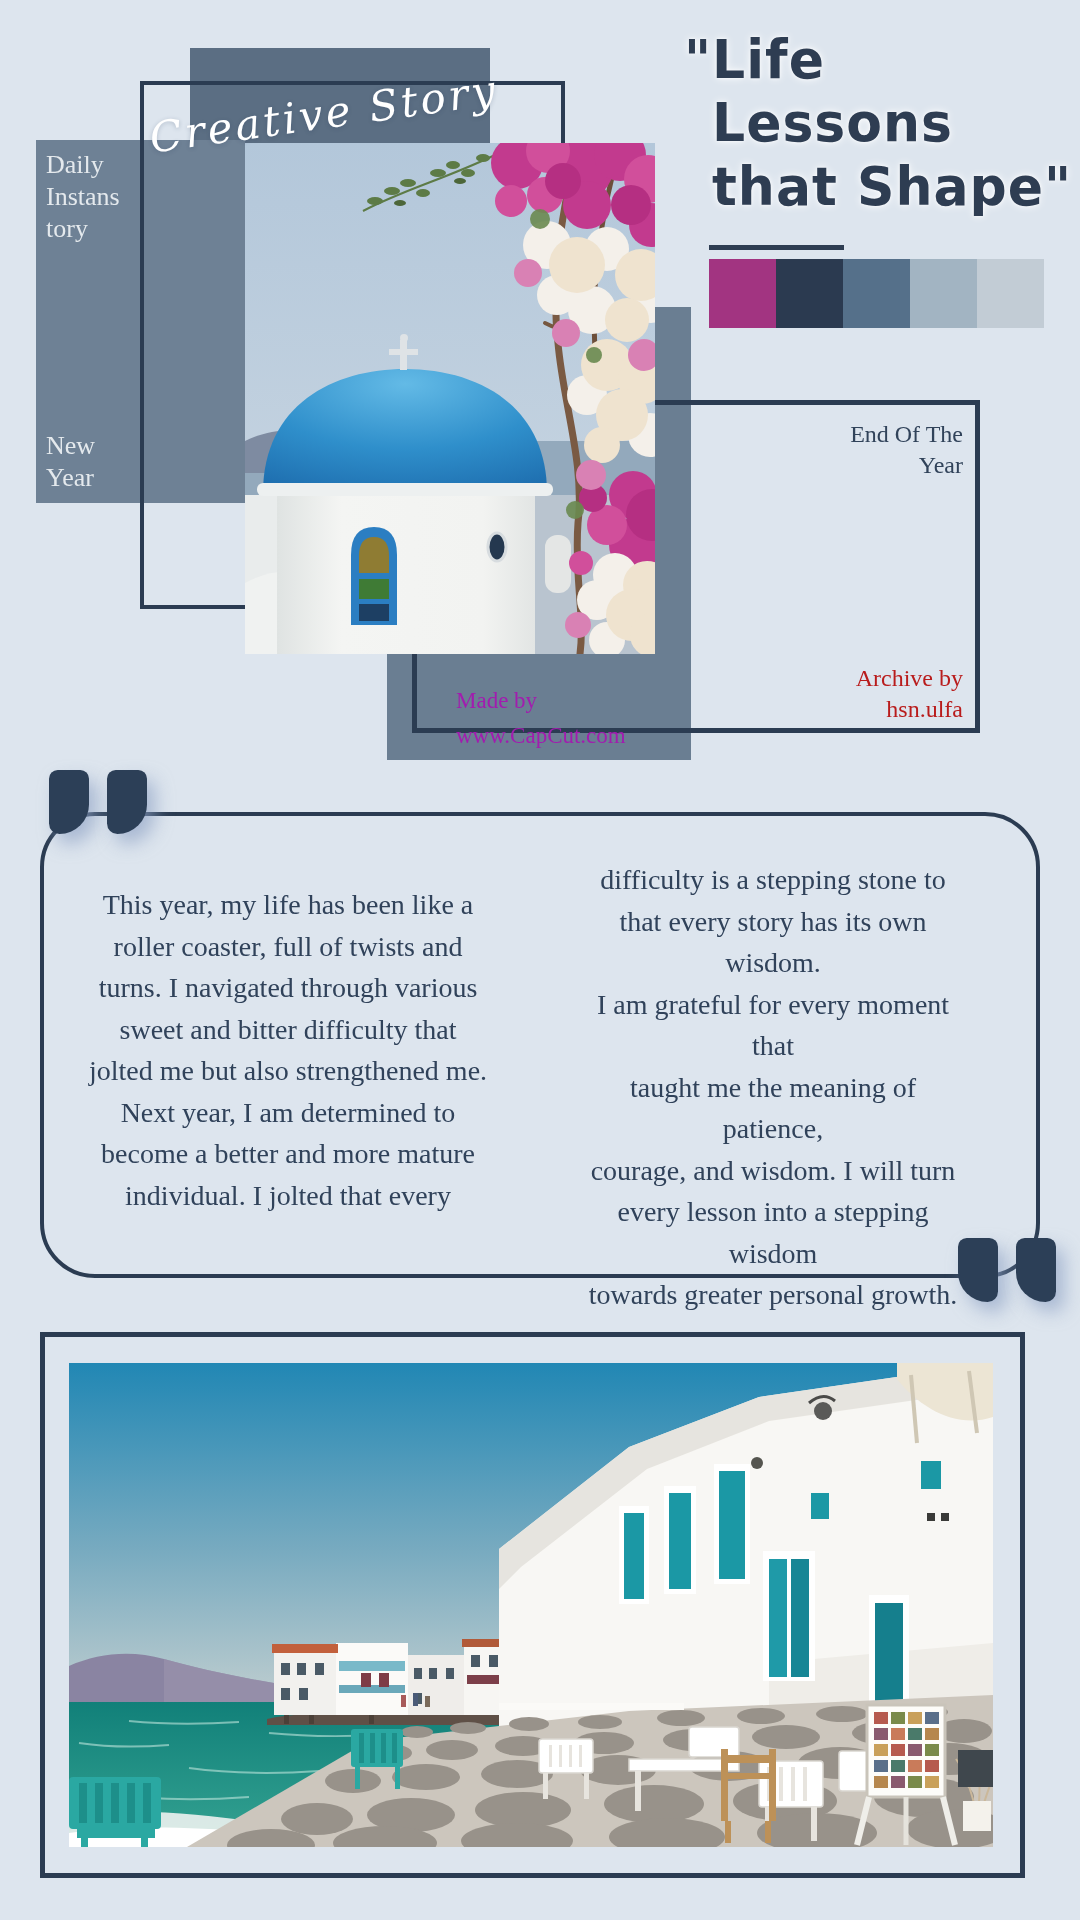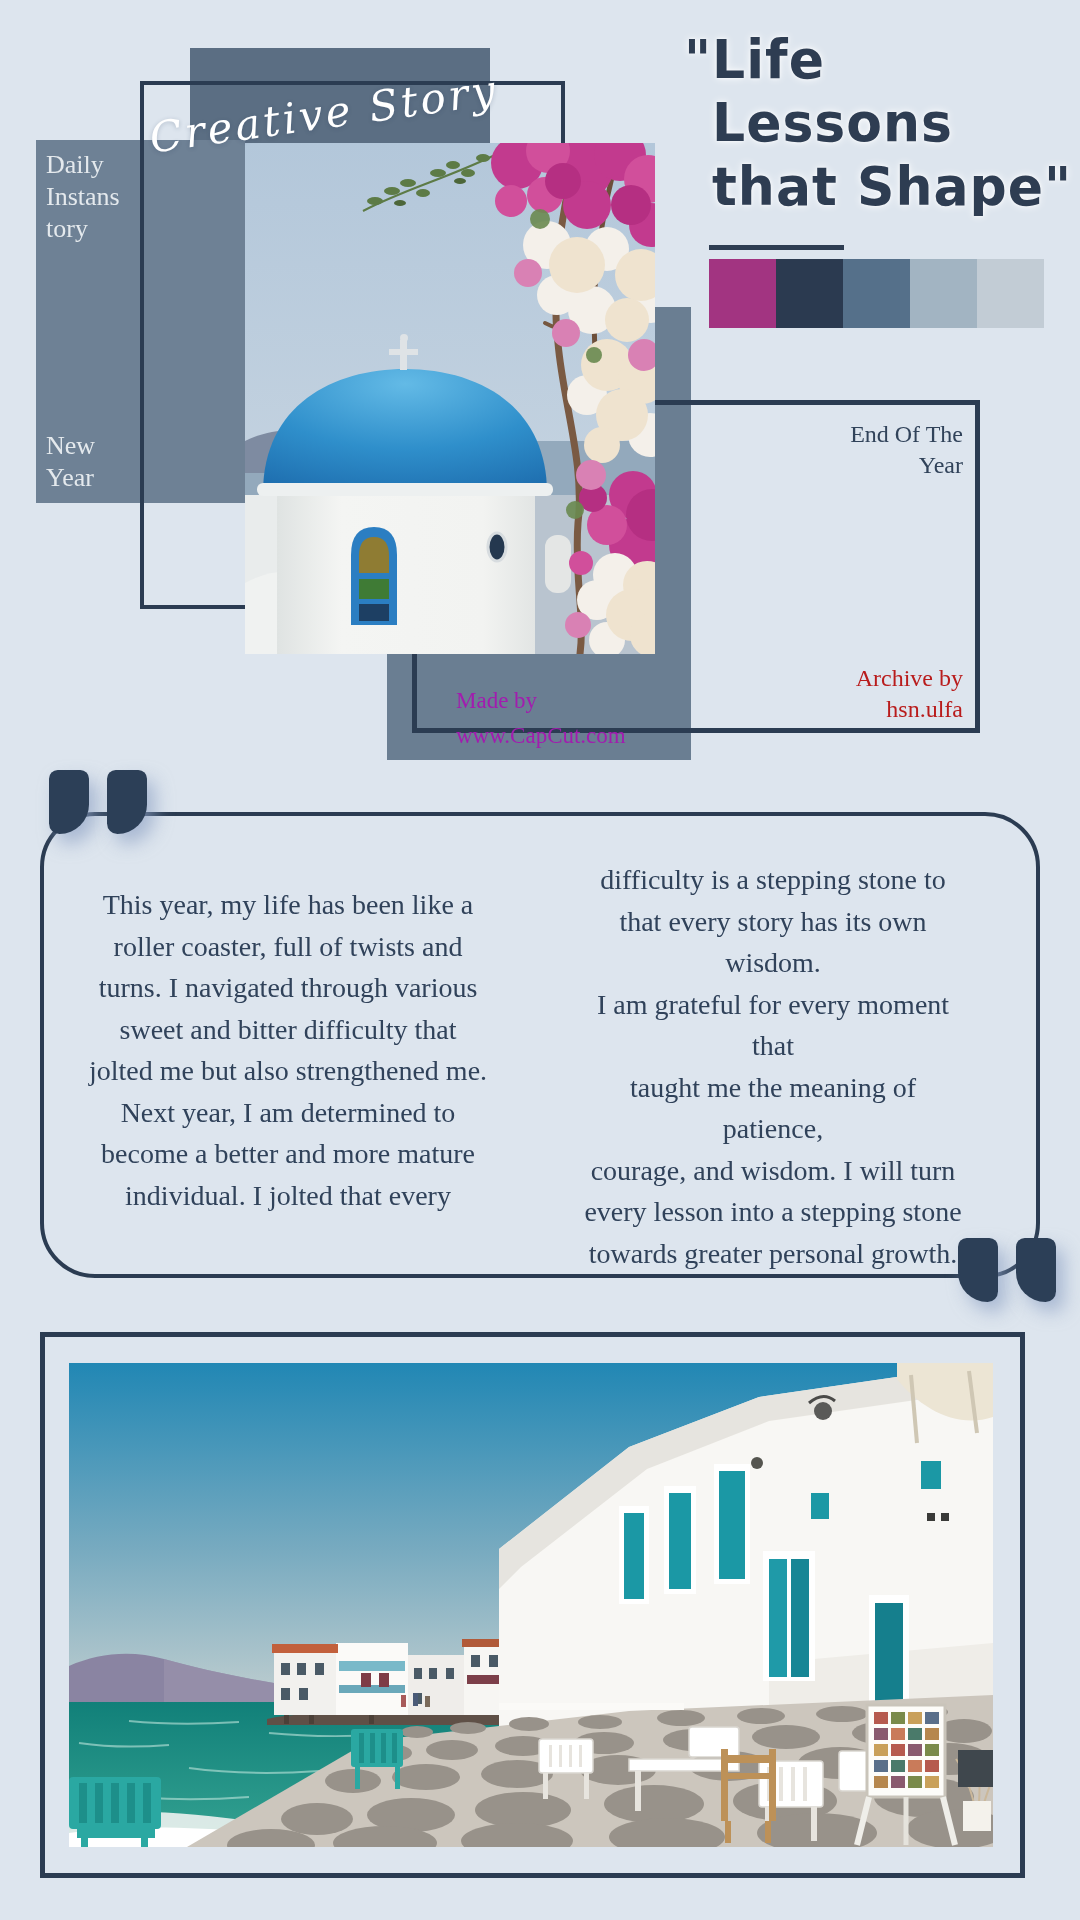--- a/index.html
+++ b/index.html
@@ -267,21 +267,21 @@
     <div>Next year, I am determined to</div>
     <div>become a better and more mature</div>
     <div>individual. I jolted that every</div>
   </div>
   <div class="abs quote-col quote-right">
     <div>difficulty is a stepping stone to</div>
     <div>that every story has its own wisdom.</div>
     <div>I am grateful for every moment that</div>
     <div>taught me the meaning of patience,</div>
     <div>courage, and wisdom. I will turn</div>
-    <div>every lesson into a stepping stone</div>
+    <div>every lesson into a stepping wisdom</div>
     <div>towards greater personal growth.</div>
   </div>
 
   <div class="abs frame"></div>
   <div class="abs photo-bottom">
     <svg viewBox="0 0 924 484" preserveAspectRatio="none">
       <defs>
         <linearGradient id="skyB" x1="0" y1="0" x2="0" y2="1">
           <stop offset="0" stop-color="#2187b4"></stop>
             <stop offset="0.55" stop-color="#79abc0"></stop>

